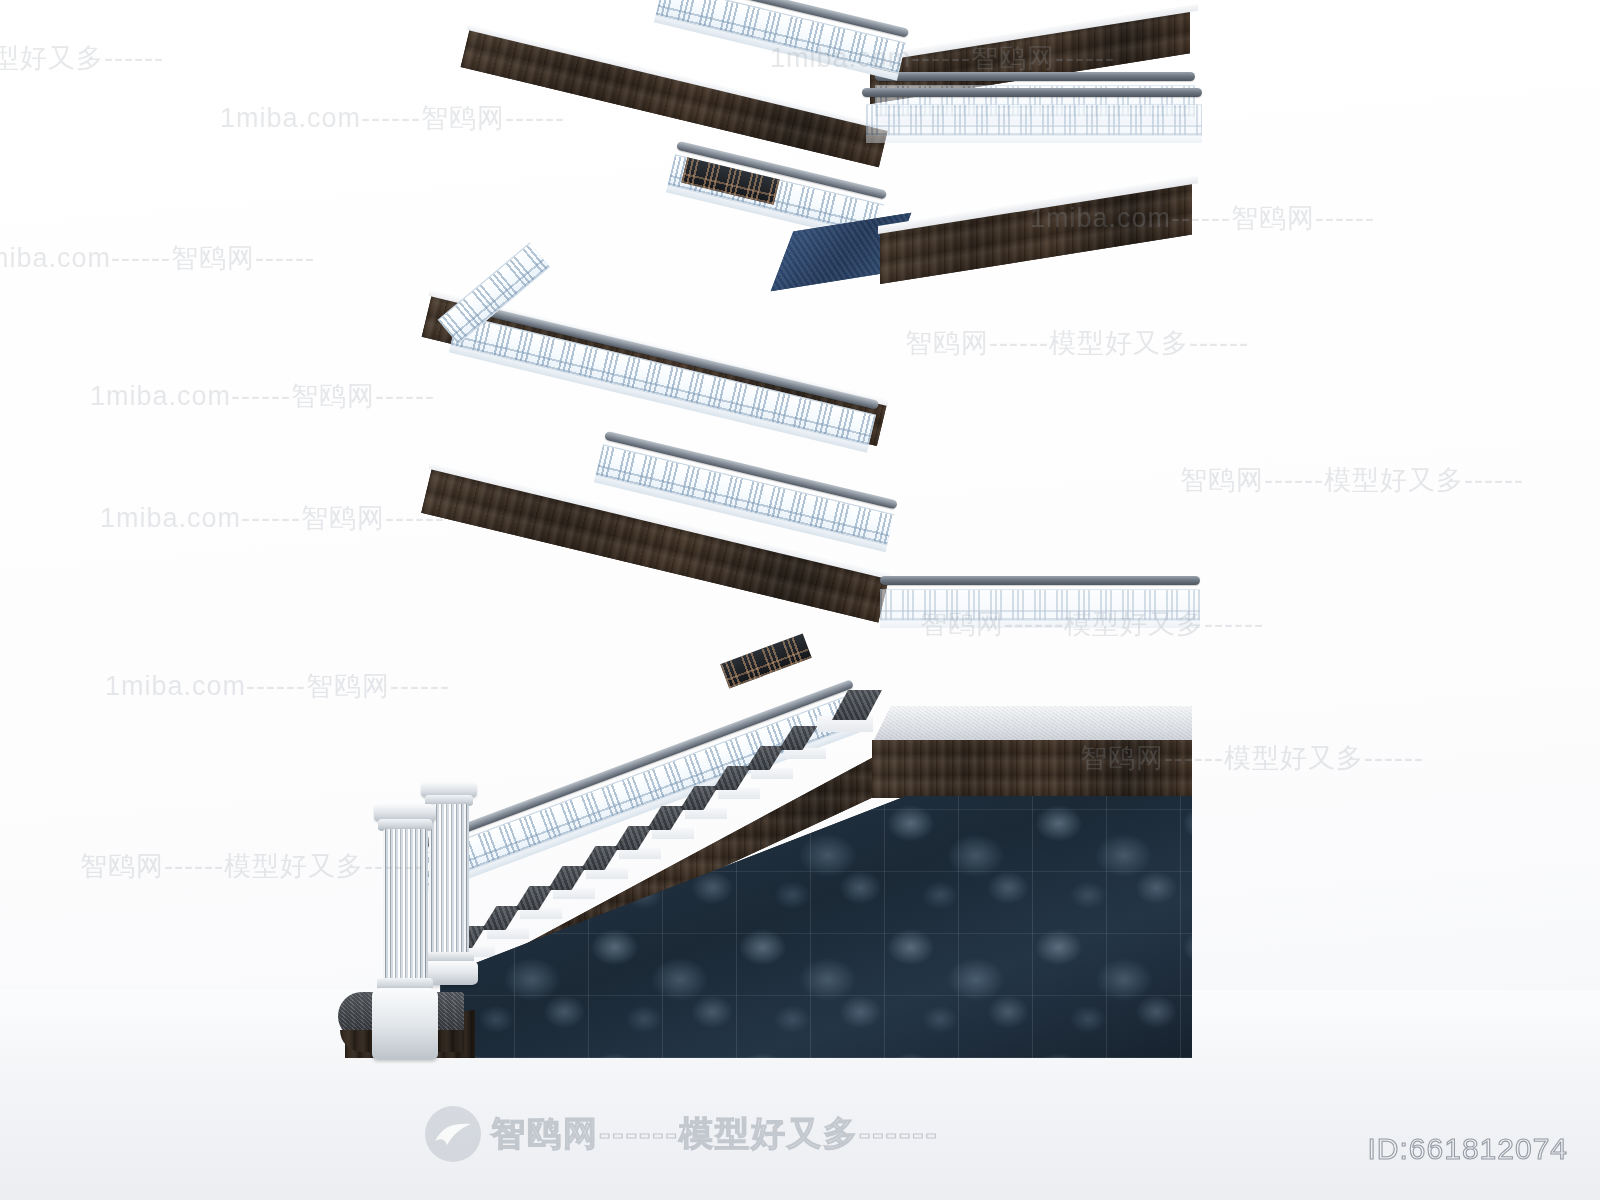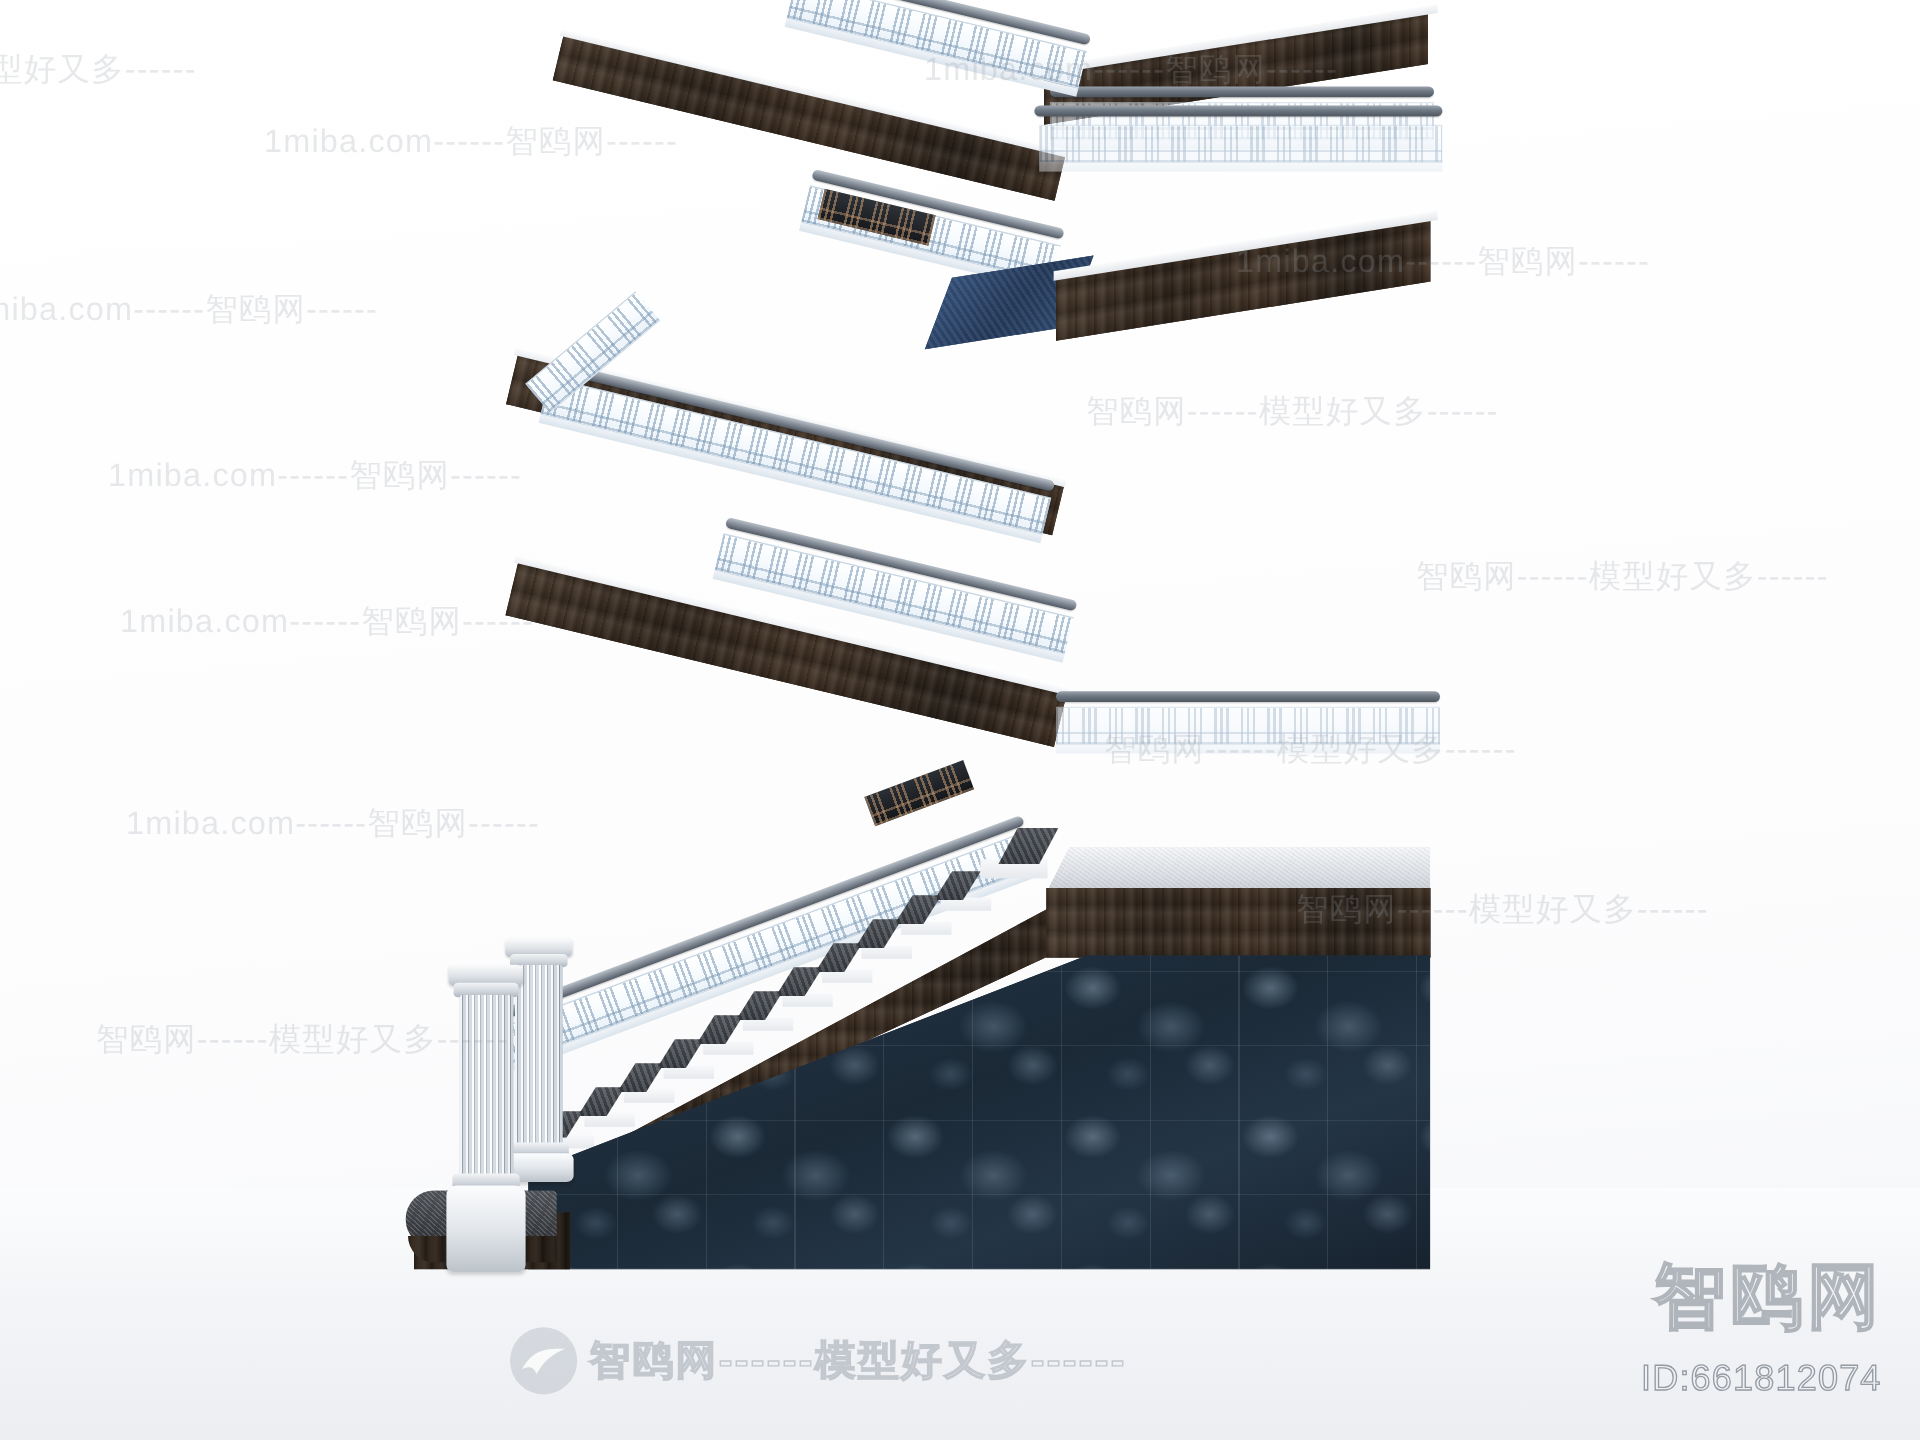--- a/index.html
+++ b/index.html
@@ -321,16 +321,15 @@
 
   <div class="footBadge">
     <div class="footLogo">
       <svg width="40" height="26" viewBox="0 0 40 26" aria-hidden="true">
         <path d="M2 20 C10 6, 18 2, 38 3 C26 8, 20 14, 14 24 C12 18, 8 17, 2 20 Z" fill="#ffffff" opacity=".85"></path>
       </svg>
     </div>
     <div class="footText">智鸥网------模型好又多------</div>
   </div>
 
-  <div class="brandBig">智鸥网</div>
   <div class="idText">ID:661812074</div>
 
 </div>
 
 </body></html>

